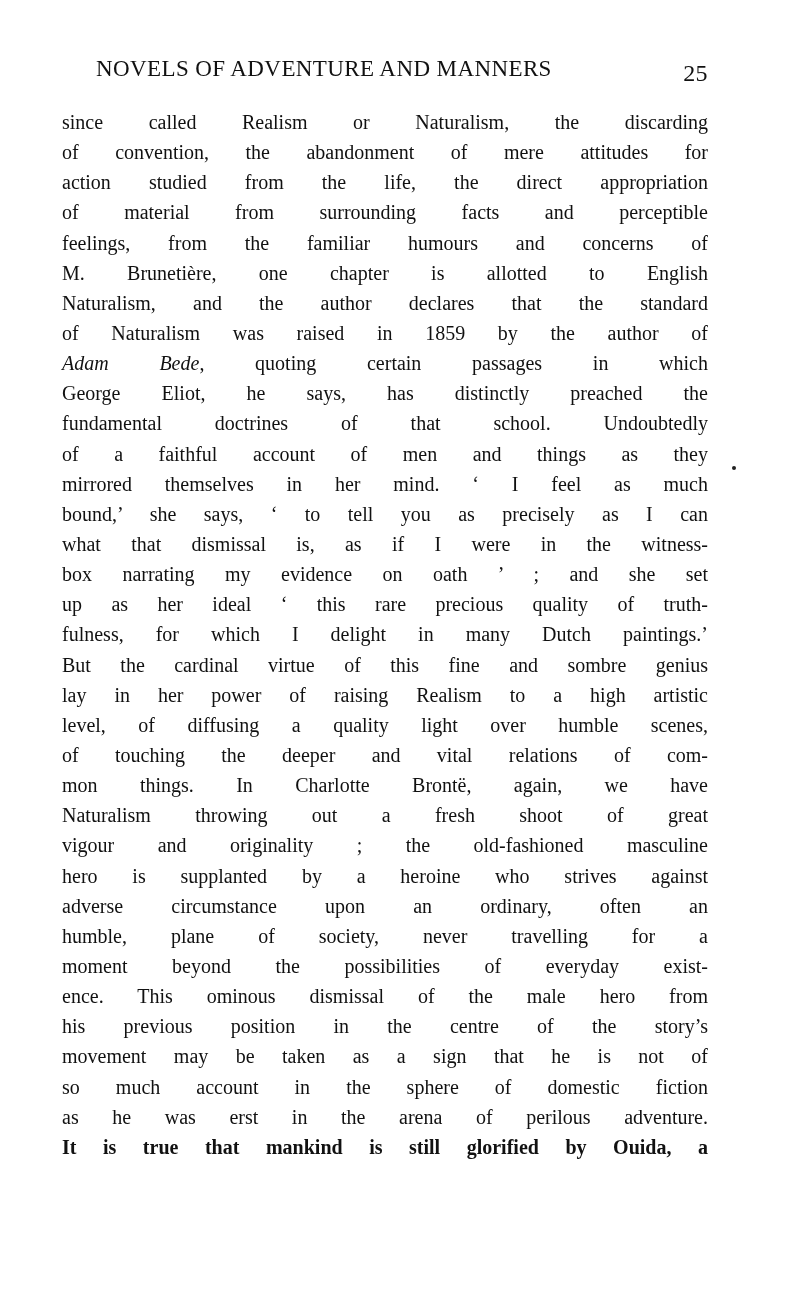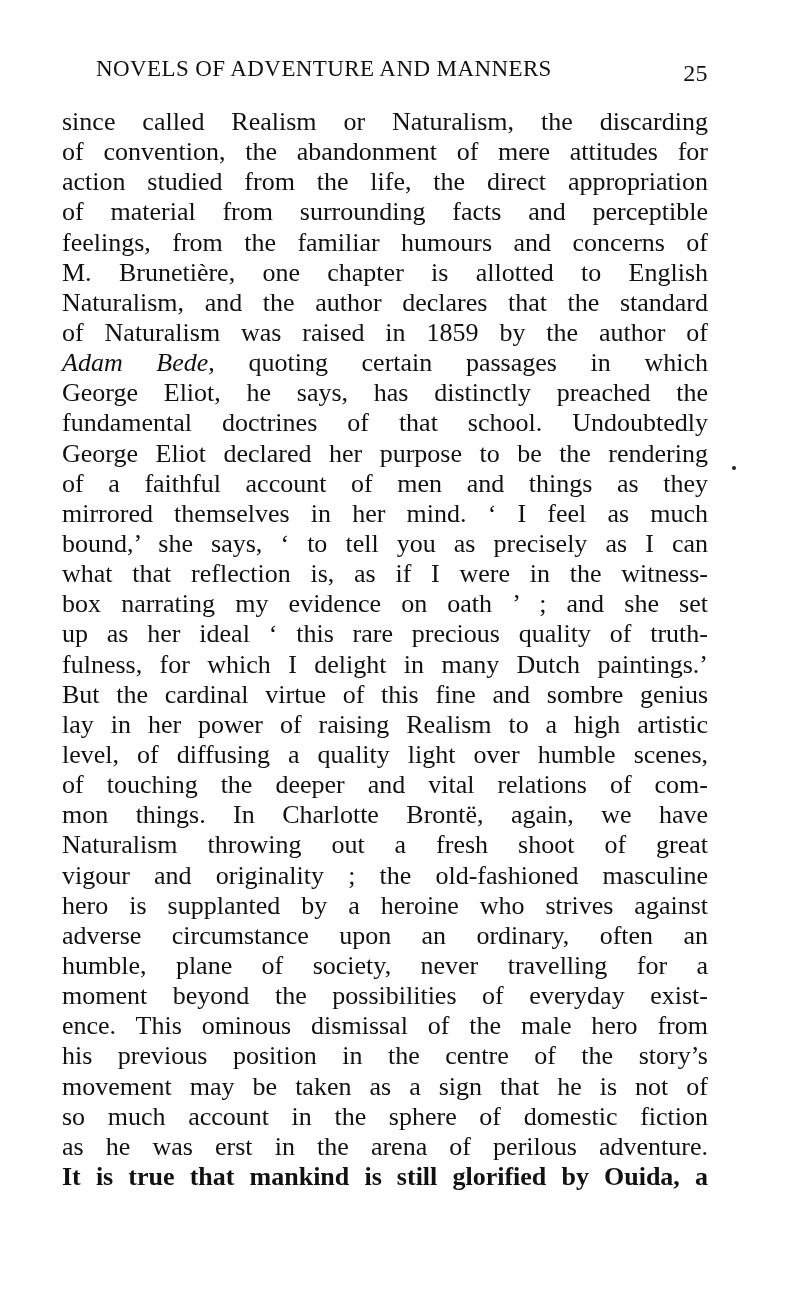--- a/index.html
+++ b/index.html
@@ -45,21 +45,21 @@
     .body-text {
       position: absolute;
       top: 107px;
       left: 62px;
       width: 646px;
     }
     .line {
       display: block;
       height: 30.15px;
       line-height: 30.15px;
-      font-size: 26px;
+      font-size: 20px;
       text-align: justify;
       text-align-last: justify;
       white-space: nowrap;
       overflow: visible;
     }
     .line.last {
       text-align-last: justify;
       font-weight: bold;
     }
     .line span.it {
@@ -89,25 +89,24 @@
       <div class="line">of convention, the abandonment of mere attitudes for</div>
       <div class="line">action studied from the life, the direct appropriation</div>
       <div class="line">of material from surrounding facts and perceptible</div>
       <div class="line">feelings, from the familiar humours and concerns of</div>
       <div class="line">M. Brunetière, one chapter is allotted to English</div>
       <div class="line">Naturalism, and the author declares that the standard</div>
       <div class="line">of Naturalism was raised in 1859 by the author of</div>
       <div class="line"><span class="it">Adam Bede</span>, quoting certain passages in which</div>
       <div class="line">George Eliot, he says, has distinctly preached the</div>
       <div class="line">fundamental doctrines of that school.  Undoubtedly</div>
-      <div class="line">George Eliot declared her purpose to be the rendering</div>
       <div class="line">of a faithful account of men and things as they</div>
       <div class="line">mirrored themselves in her mind.  ‘ I feel as much</div>
       <div class="line">bound,’ she says, ‘ to tell you as precisely as I can</div>
-      <div class="line">what that reflection is, as if I were in the witness-</div>
+      <div class="line">what that dismissal is, as if I were in the witness-</div>
       <div class="line">box narrating my evidence on oath ’ ;  and she set</div>
       <div class="line">up as her ideal ‘ this rare precious quality of truth-</div>
       <div class="line">fulness, for which I delight in many Dutch paintings.’</div>
       <div class="line">But the cardinal virtue of this fine and sombre genius</div>
       <div class="line">lay in her power of raising Realism to a high artistic</div>
       <div class="line">level, of diffusing a quality light over humble scenes,</div>
       <div class="line">of touching the deeper and vital relations of com-</div>
       <div class="line">mon things.  In Charlotte Brontë, again, we have</div>
       <div class="line">Naturalism throwing out a fresh shoot of great</div>
       <div class="line">vigour and originality ;  the old-fashioned masculine</div>

